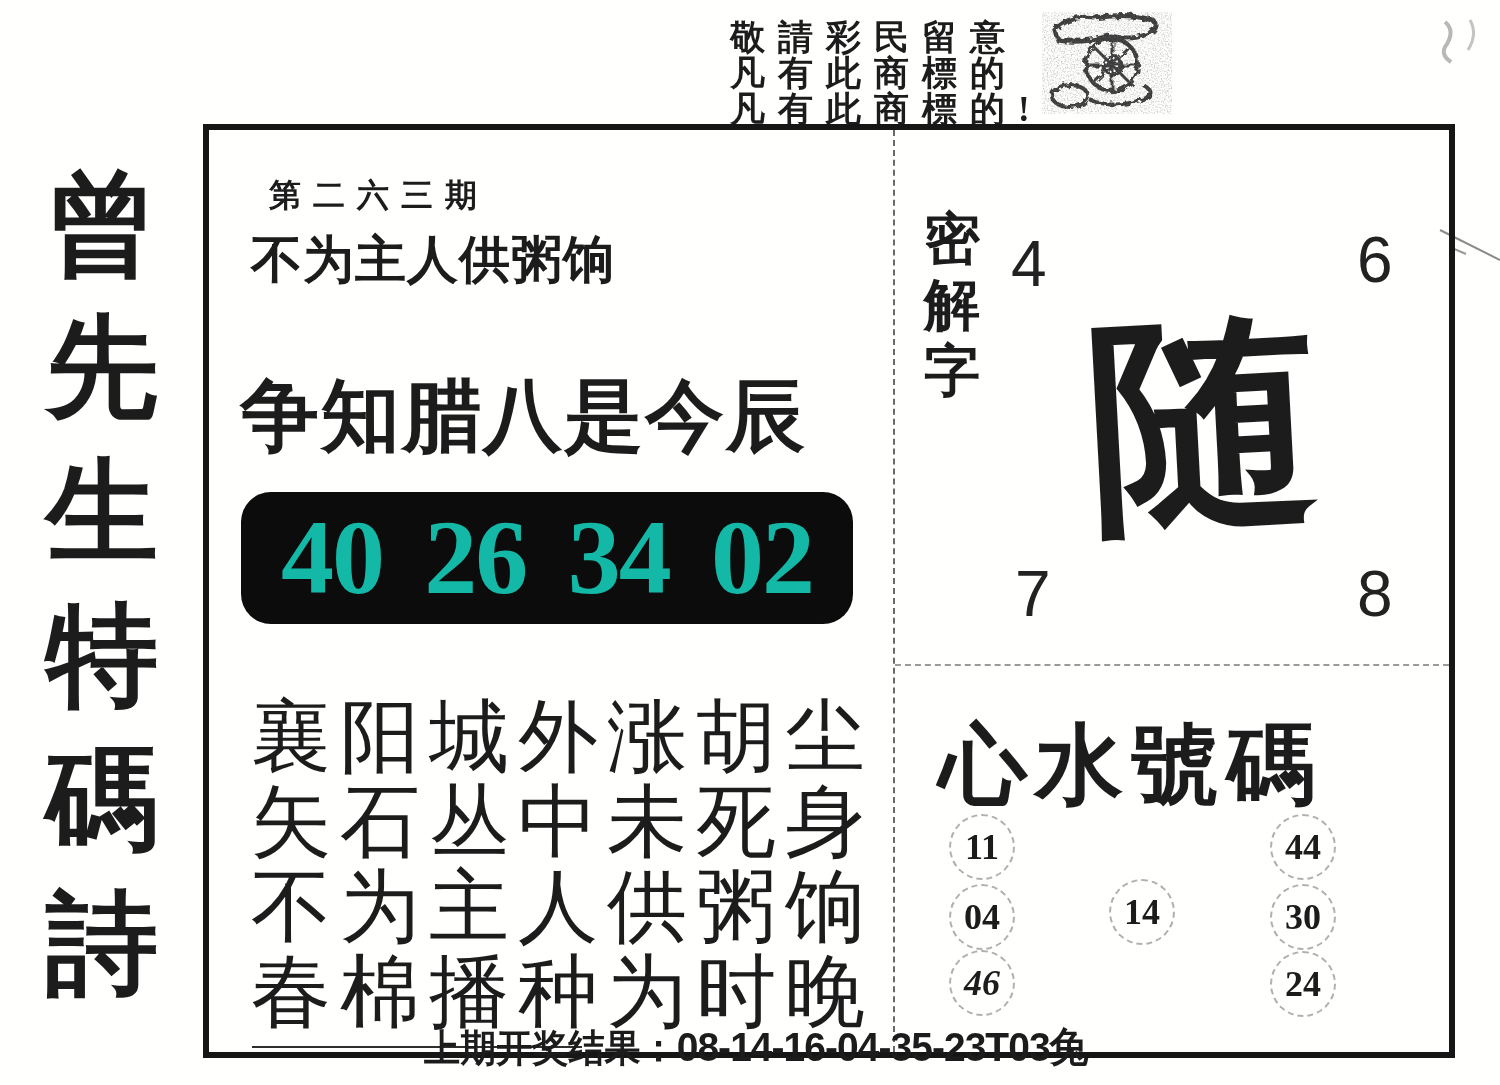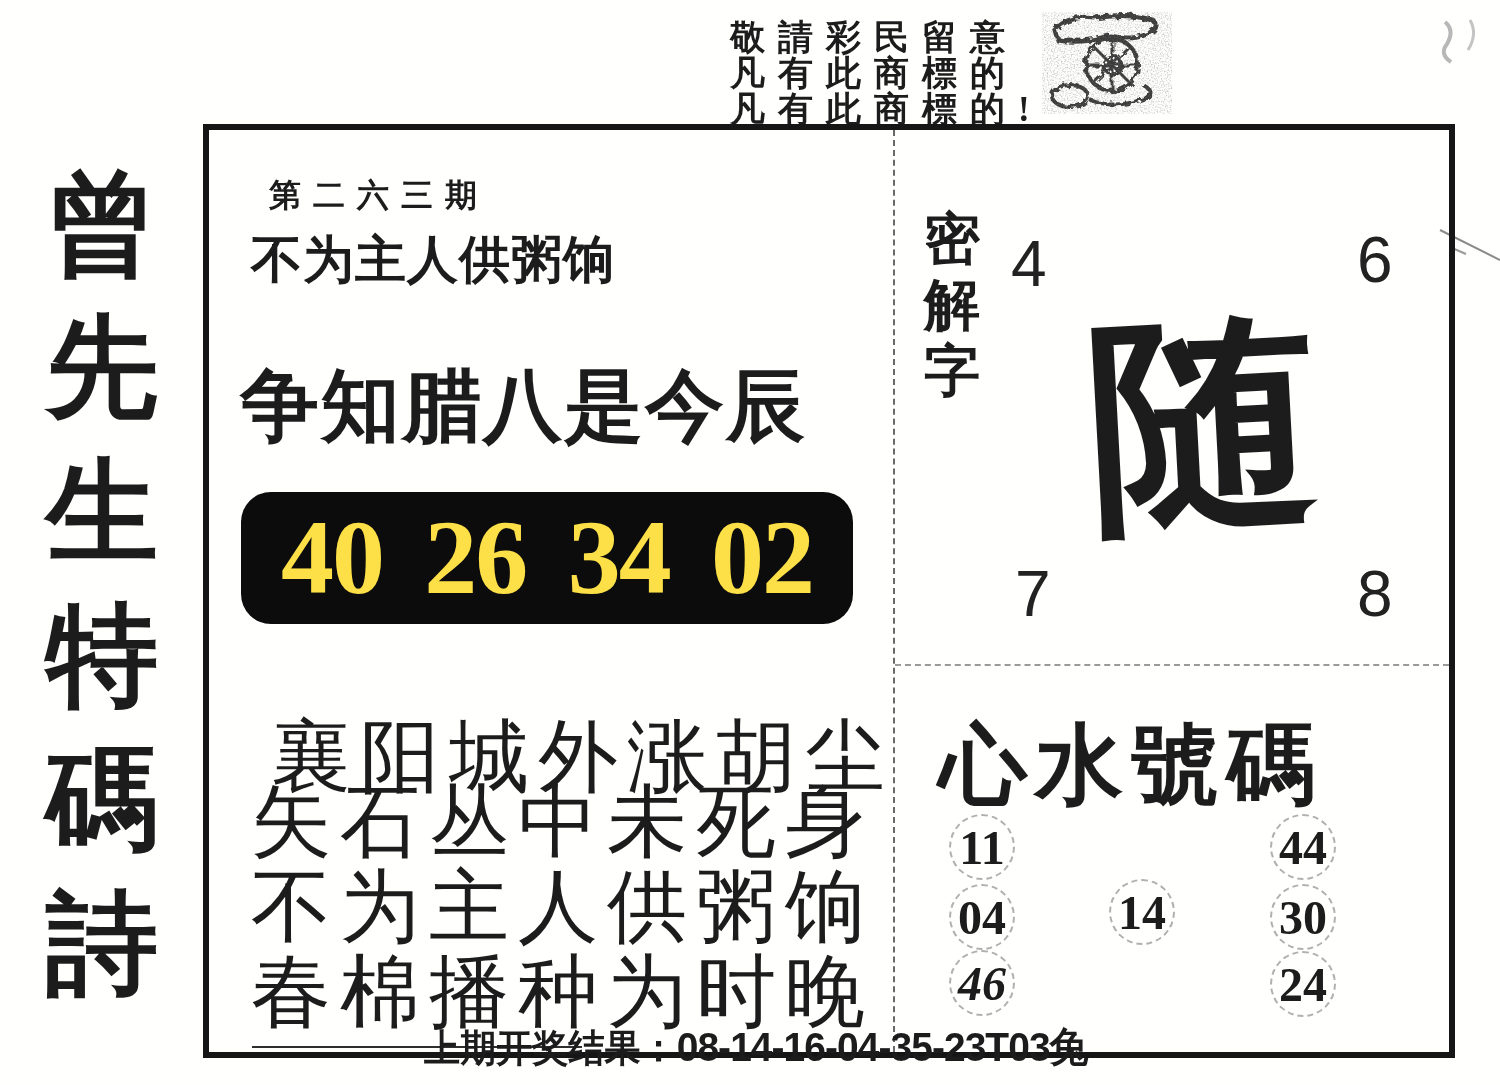--- a/index.html
+++ b/index.html
@@ -23,31 +23,31 @@
 
   
   .main-box{position:absolute;left:203px;top:124px;width:1252px;height:934px;
             border:6px solid #161616;box-sizing:border-box;}
   .main-box > div{position:absolute;}
 
   .issue{left:60px;top:44px;font-size:32px;letter-spacing:12px;font-weight:700;white-space:nowrap;text-align:center;}
 
   .poem-top{font-weight:900;font-family:"Liberation Sans",sans-serif;white-space:nowrap;}
   .poem-t1{left:42px;top:96px;font-size:51px;letter-spacing:1px;font-family:Liberation Mono, monospace;}
-  .poem-t2{left:31px;top:224px;font-size:79px;letter-spacing:2px;text-align:center;}
+  .poem-t2{left:31px;top:234px;font-size:79px;letter-spacing:2px;text-align:center;}
 
   .special-box{left:32px;top:362px;width:612px;height:132px;background:#0c0c0c;
                border-radius:30px;display:flex;align-items:center;justify-content:space-between;
                padding:0 40px;box-sizing:border-box;}
-  .special-num{color:#fde047;font-size:106px;font-weight:700;letter-spacing:-2px;
+  .special-num{color:#14b8a6;font-size:106px;font-weight:700;letter-spacing:-2px;
                font-family:"Liberation Serif",serif;line-height:1;}
 
   .poem-bottom{left:42px;font-size:80px;letter-spacing:9px;font-weight:500;white-space:nowrap;
                font-family:"Liberation Serif",serif;}
-  .poem-b1{top:574px;margin-left:20px;} .poem-b2{top:639px;} .poem-b3{top:724px;} .poem-b4{top:809px;}
+  .poem-b1{top:554px;} .poem-b2{top:639px;} .poem-b3{top:724px;} .poem-b4{top:809px;}
 
   .v-sep{left:684px;top:0;height:100%;border-left:2px dashed #6a6a6a;}
   .h-sep{left:686px;top:534px;width:554px;border-top:2px dashed #9a9a9a;}
 
   .cipher-label{left:700px;top:76px;width:86px;text-align:center;}
   .cipher-char{font-size:56px;line-height:66px;font-weight:700;
                font-family:"Liberation Serif",serif;}
 
   .corner-num{font-size:64px;line-height:1;color:#222;font-weight:400;
               font-family:"Liberation Sans",sans-serif;}
@@ -56,21 +56,21 @@
 
   .big-char{left:868px;top:176px;width:250px;height:240px;text-align:center;
             font-size:228px;line-height:238px;font-weight:700;transform:rotate(-3deg);
             font-family:"Liberation Serif",serif;}
 
   .lucky-title{left:730px;top:576px;font-size:88px;font-weight:900;letter-spacing:8px;
                font-family:"Liberation Sans",sans-serif;white-space:nowrap;}
 
   .circle{width:66px;height:66px;border:2px dashed #b0b0b0;border-radius:50%;
           display:flex;align-items:center;justify-content:center;box-sizing:border-box;
-          font-size:48px;font-weight:700;font-family:"Liberation Serif",serif;}
+          font-size:36px;font-weight:700;font-family:"Liberation Serif",serif;}
   .c11{left:740px;top:684px;} .c04{left:740px;top:754px;} .c46{left:740px;top:820px;font-style:italic;}
   .c14{left:900px;top:749px;}
   .c44{left:1061px;top:684px;} .c30{left:1061px;top:754px;} .c24{left:1061px;top:821px;}
 
   
   .result{position:absolute;left:424px;top:1020px;z-index:5;white-space:nowrap;
           transform:scaleX(0.95);transform-origin:left;}
   .result-label{font-size:38px;font-weight:800;font-family:"Liberation Sans",sans-serif;}
   .result-value{font-size:41px;font-weight:800;letter-spacing:-1px;
                 font-family:"Liberation Sans",sans-serif;}

